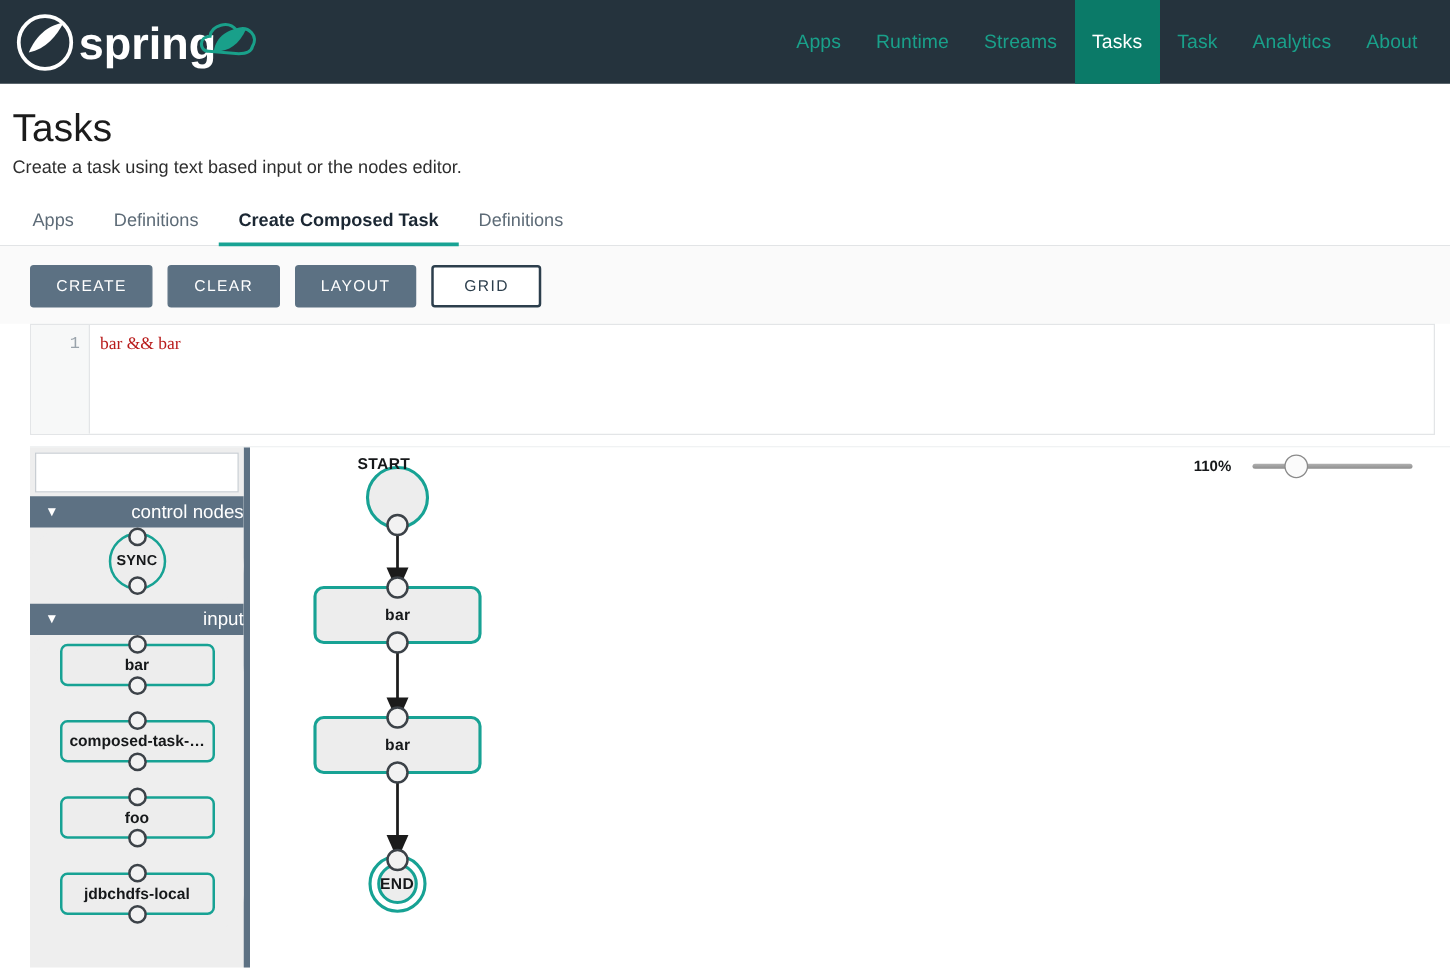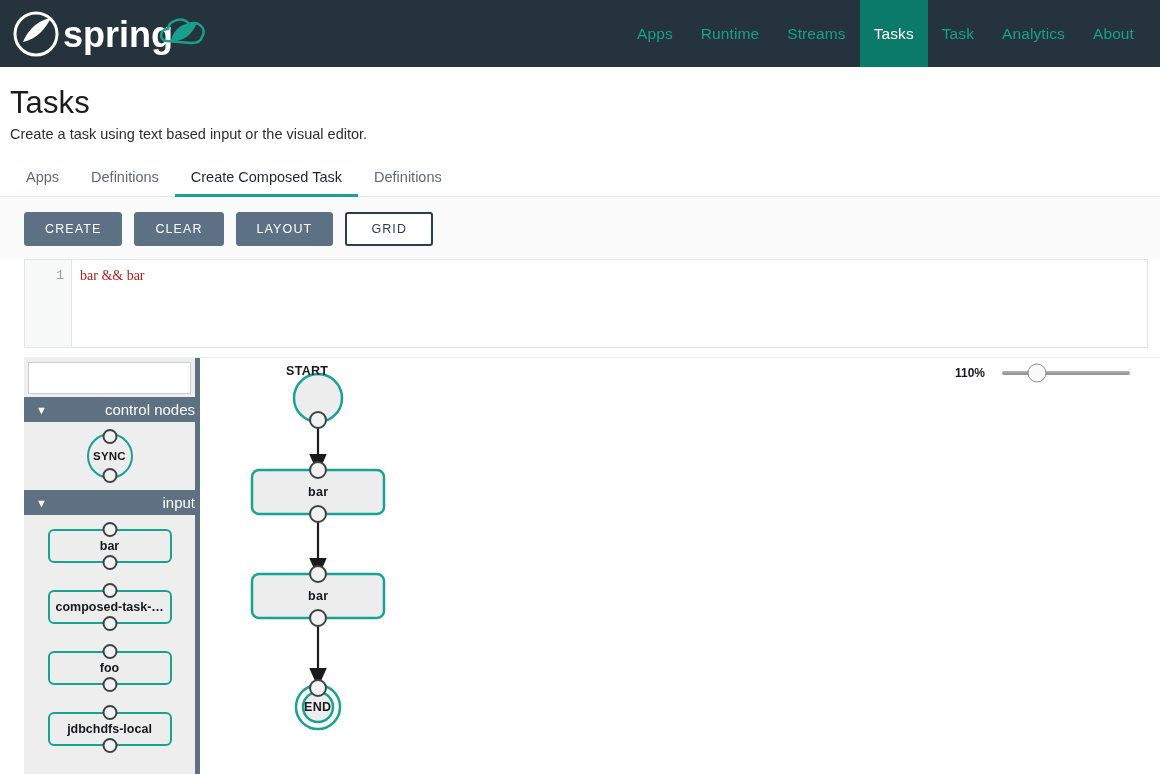--- a/index.html
+++ b/index.html
@@ -75,21 +75,21 @@
     font-size: 14.5px;
     color: #5d6b77;
     padding: 0 16px 9px 16px;
     cursor: pointer;
     border-bottom: 3px solid transparent;
     margin-bottom: -1px;
     white-space: nowrap;
   }
   .tab.active {
     color: #1b2733;
-    font-weight: normal;
+    font-weight: bold;
     border-bottom-color: #18a394;
   }
 
   
   .toolbar {
     padding: 15px 0 13px 24px;
     display: flex;
     gap: 12px;
     background: #fafafa;
   }
@@ -181,21 +181,21 @@
     font-size: 11px;
     position: absolute;
     left: 12px;
     top: 50%;
     transform: translateY(-50%);
     line-height: 1;
   }
   .pal-section-title { width: 100%; text-align: right; padding-left: 6px; }
   .pal-body {
     background: #eeeeee;
-    padding: 8px 0 8px 0;
+    padding: 1px 0 8px 0;
     display: flex;
     flex-direction: column;
     align-items: center;
     gap: 15px;
     border-radius: 30px;
   }
 
   
   .pal-circle-node {
     width: 60px; height: 52px;
@@ -326,21 +326,21 @@
     <a class="nav-link">Streams</a>
     <a class="nav-link active">Tasks</a>
     <a class="nav-link">Task</a>
     <a class="nav-link">Analytics</a>
     <a class="nav-link">About</a>
   </div>
 </div>
 
 <div class="page-head">
   <h1 class="page-title">Tasks</h1>
-  <p class="page-subtitle">Create a task using text based input or the visual editor.</p>
+  <p class="page-subtitle">Create a task using text based input or the nodes editor.</p>
 </div>
 
 <div class="tabs">
   <div class="tab">Apps</div>
   <div class="tab">Definitions</div>
   <div class="tab active">Create Composed Task</div>
   <div class="tab">Definitions</div>
 </div>
 
 <div class="toolbar">

